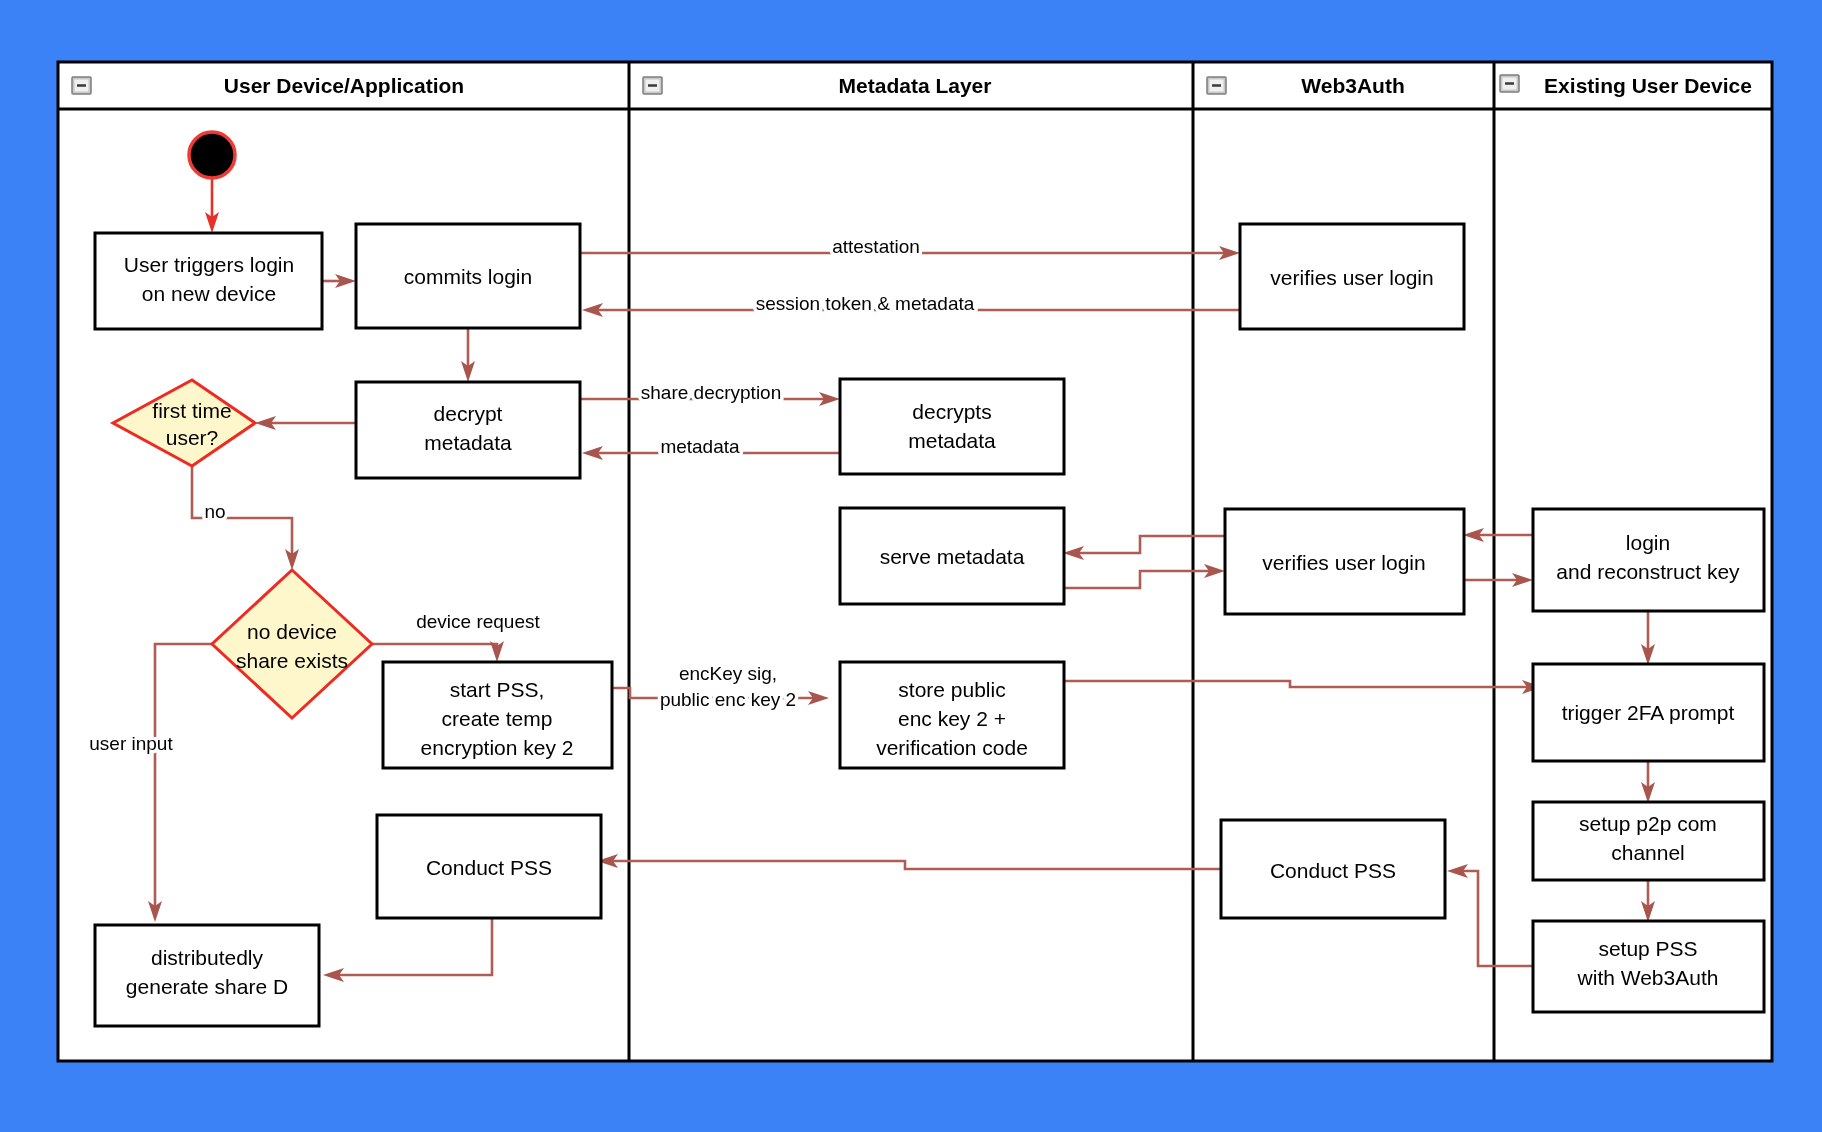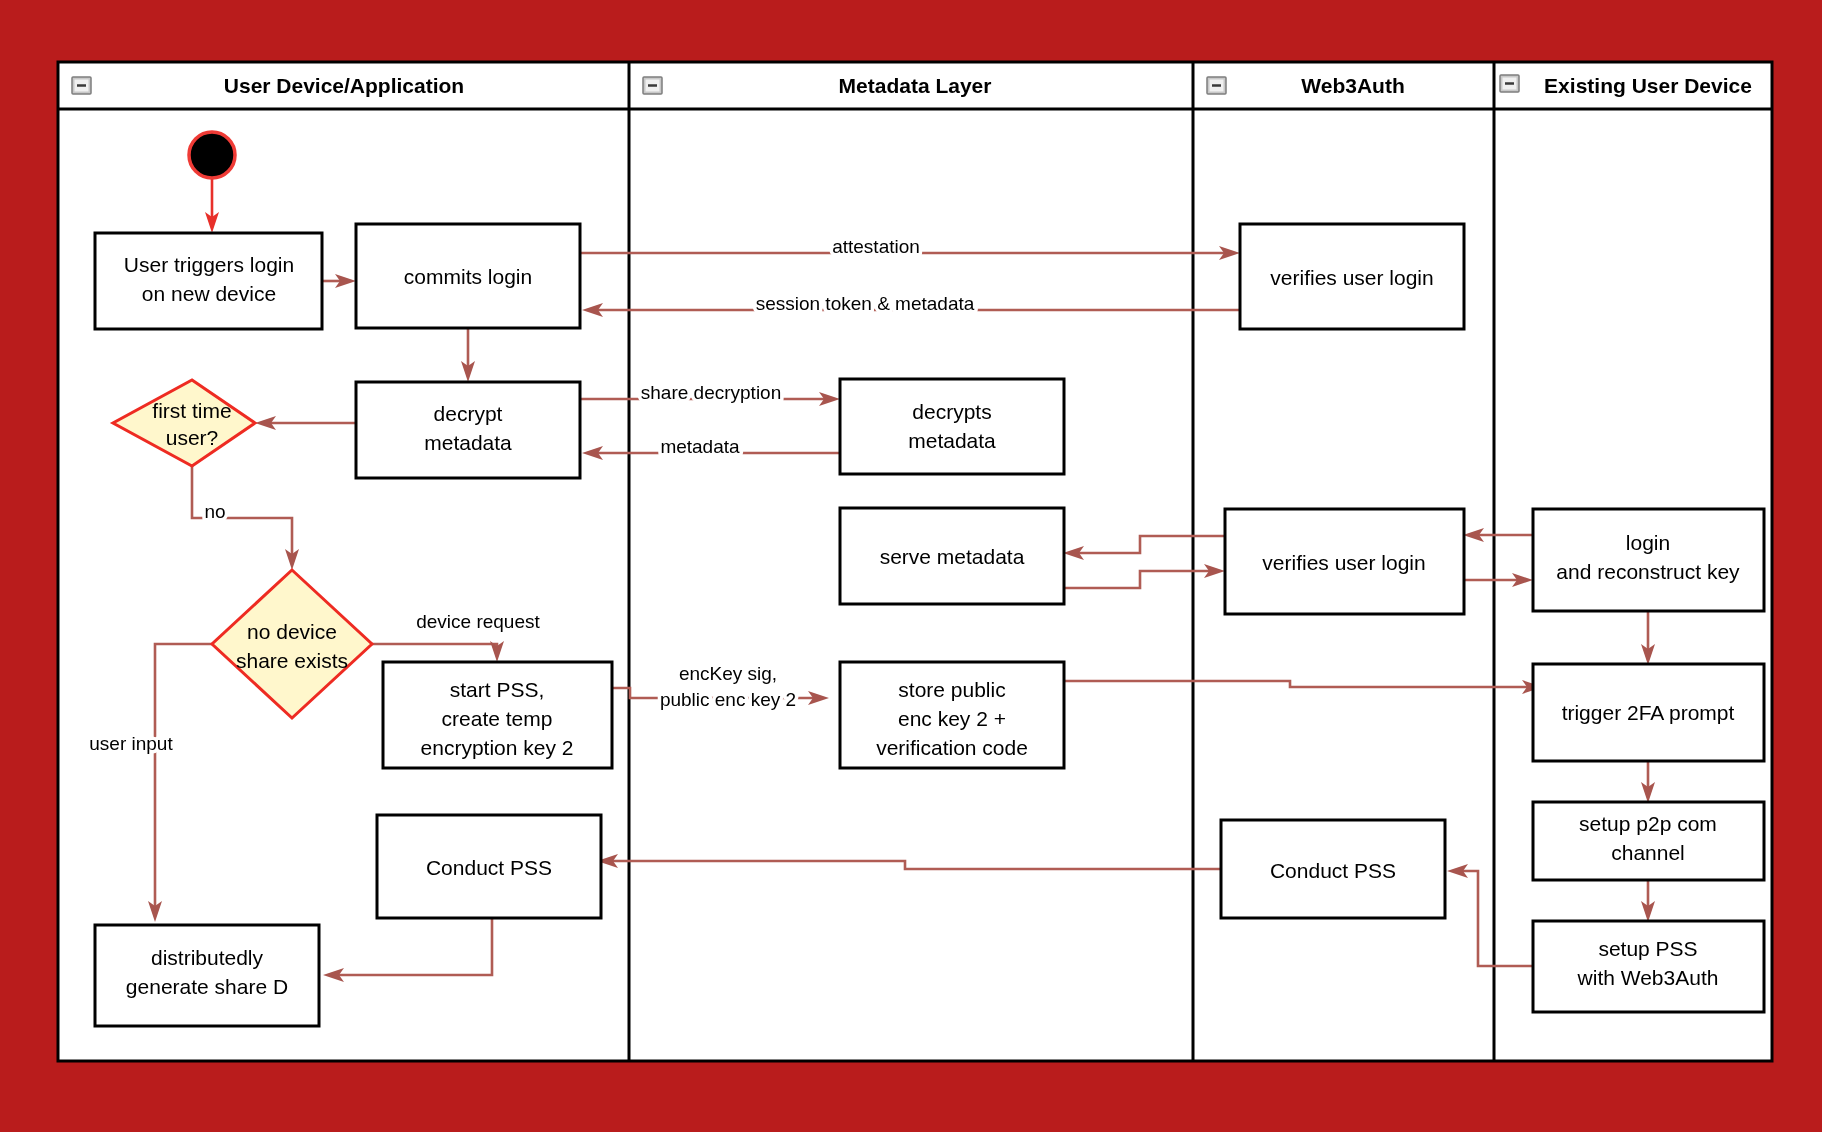--- a/index.html
+++ b/index.html
@@ -6,21 +6,21 @@
   html, body {
     margin: 0;
     padding: 0;
     background: #ffffff;
     font-family: "Liberation Sans", sans-serif;
   }
   #stage {
     position: relative;
     width: 1822px;
     height: 1132px;
-    background: #b91c1c;
+    background: #3b82f6;
     overflow: hidden;
   }
   svg#diagram {
     display: block;
     width: 1822px;
     height: 1132px;
   }
   .lane-frame {
     fill: #ffffff;
     stroke: #000000;

